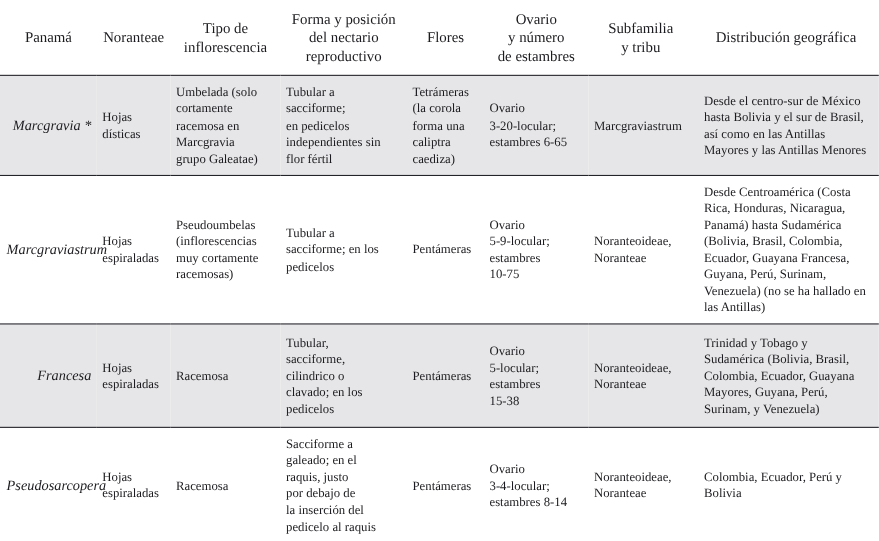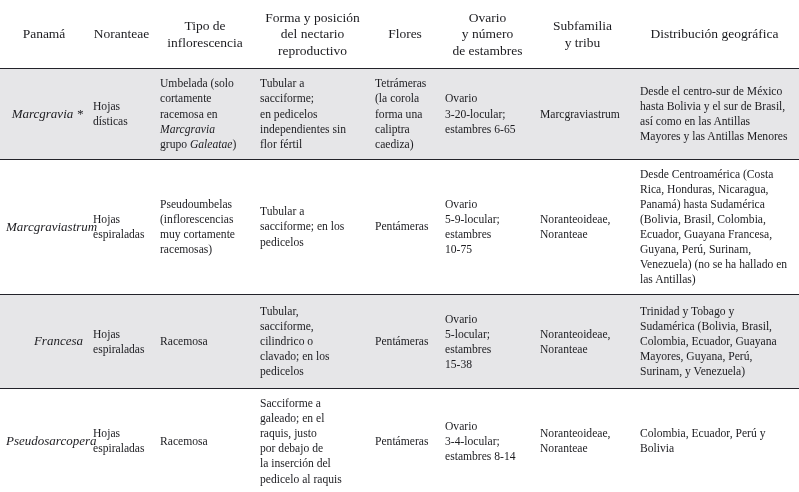--- a/index.html
+++ b/index.html
@@ -69,21 +69,21 @@
     padding-left: 6px;
     font-size: 13px;
   }
 
   td.distro {
     text-align: left;
     padding-left: 10px;
     padding-right: 8px;
   }
 
-  .it { font-style: italic; }
+  .it { }
 
   
   tr.row-marcgravia        td { height: 88px; }
   tr.row-marcgraviastrum   td { height: 100px; }
   tr.row-norantea          td { height: 94px; }
   tr.row-pseudosarcopera   td { height: 105px; }
 </style>
 </head>
 <body>
 

